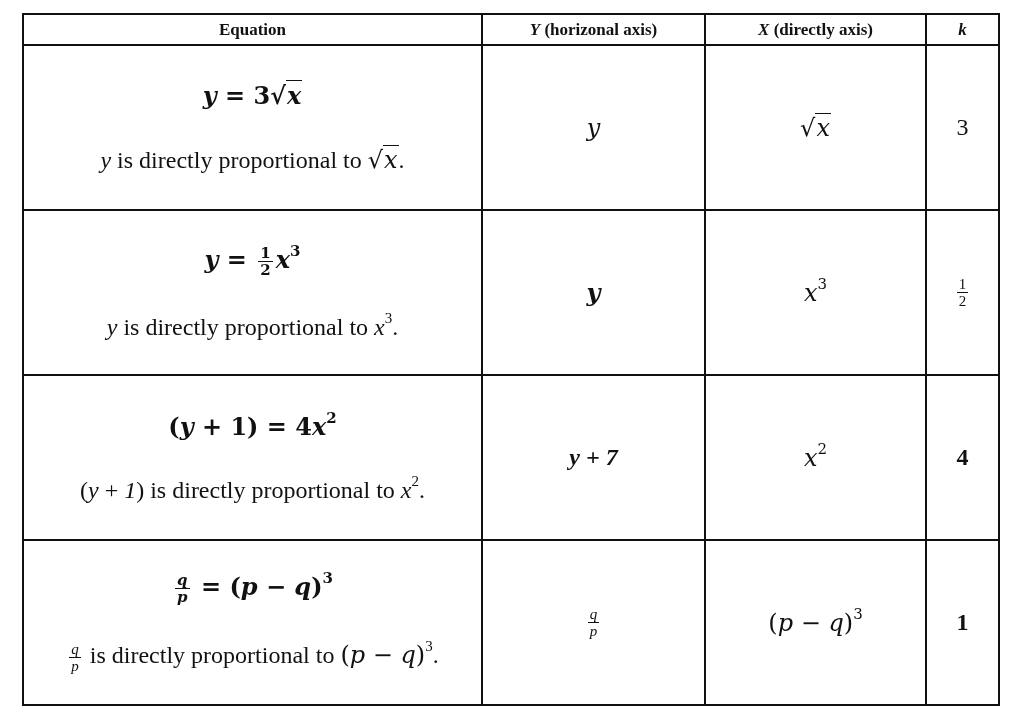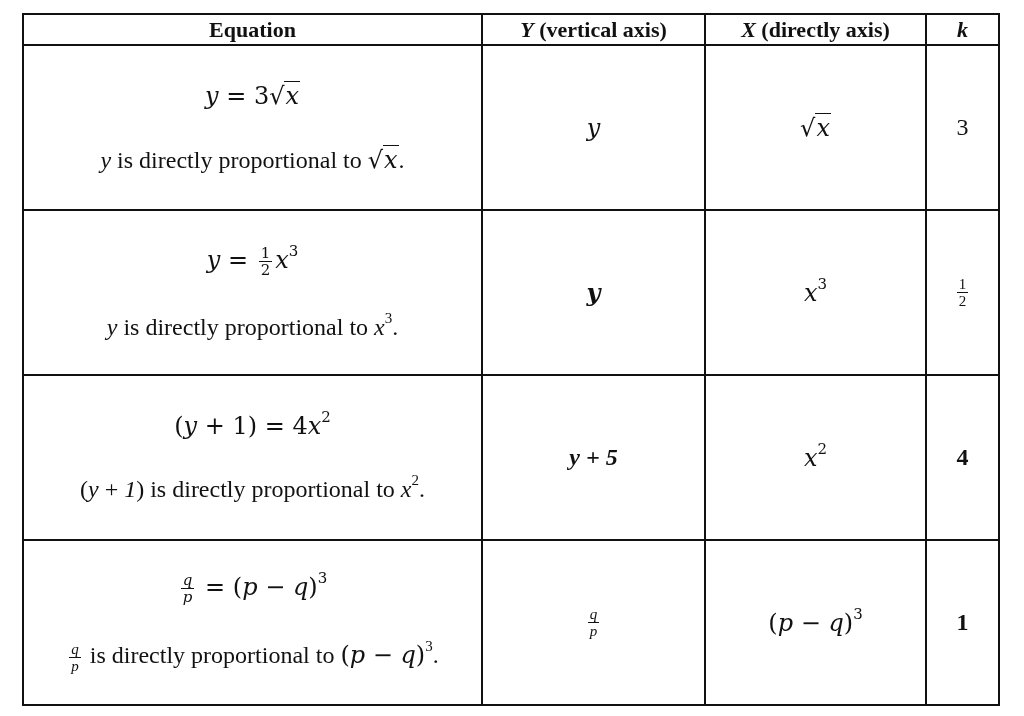--- a/index.html
+++ b/index.html
@@ -1,27 +1,27 @@
 <!DOCTYPE html>
 <html><head>
 <meta charset="utf-8">
 <style>
   html, body { margin: 0; padding: 0; background: #ffffff; }
   body { width: 1024px; height: 716px; position: relative; overflow: hidden;
          font-family: "Liberation Serif", "DejaVu Serif", serif; color: #111; }
   table.eq-table { position: absolute; left: 22px; top: 13px; border-collapse: collapse;
          table-layout: fixed; width: 976px; }
   table.eq-table td, table.eq-table th { border: 2px solid #111; text-align: center; vertical-align: middle; padding: 0; }
-  th { font-weight: bold; font-size: 22px; height: 29px; line-height: 27px; }
+  th { font-weight: bold; font-size: 17px; height: 29px; line-height: 27px; }
   th .ital { font-style: italic; }
   tr.row td { height: 163px; }
   col.c1 { width: 459px; } col.c2 { width: 223px; } col.c3 { width: 221px; } col.c4 { width: 73px; }
   .math { font-family: "DejaVu Serif", "Liberation Serif", serif; font-size: 24px; font-style: italic; }
   .math .up { font-style: normal; }
-  .eq-line { display: block; margin-bottom: 36px; }
+  .eq-line { display: block; margin-bottom: 36px; font-weight: bold; }
   .prose { font-size: 24px; }
   .prose .mv { font-style: italic; }
   sup { font-size: 15px; font-style: normal; vertical-align: 12px; line-height: 0; }
   .frac { display: inline-block; vertical-align: middle; text-align: center; font-size: 15px; line-height: 16px; margin: 0 3px; }
   .frac .num { display: block; border-bottom: 1.5px solid #111; padding: 0 2px; }
   .frac .den { display: block; padding: 0 2px; }
   .frac.it { font-style: italic; }
   .sqrt { display: inline-block; }
   .sqrt .rad { font-style: normal; }
   .sqrt .under { border-top: 1.5px solid #111; padding: 0 1px; font-style: italic; }
@@ -34,21 +34,21 @@
 <table class="eq-table">
   <colgroup>
       <col class="c1">
       <col class="c2">
       <col class="c3">
       <col class="c4">
     </colgroup>
   <tbody>
       <tr>
     <th>Equation</th>
-    <th><span class="ital">Y</span><span> (vertical axis)</span></th>
+    <th><span class="ital">Y</span><span> (horizonal axis)</span></th>
     <th><span class="ital">X</span><span> (directly axis)</span></th>
     <th><span class="ital">k</span></th>
   </tr>
 
   <tr class="row">
     <td>
       <span class="eq-line math"><span>y</span><span class="up"> = </span><span class="up">3</span><span class="sqrt"><span class="rad">√</span><span class="under">x</span></span></span>
       <span class="prose"><span class="mv">y</span><span> is directly proportional to </span><span class="sqrt math"><span class="rad">√</span><span class="under">x</span></span><span>.</span></span>
     </td>
     <td><span class="math">y</span></td>
@@ -64,21 +64,21 @@
     <td><span class="math bold">y</span></td>
     <td><span class="math"><span>x</span><sup>3</sup></span></td>
     <td><span class="frac"><span class="num">1</span><span class="den">2</span></span></td>
   </tr>
 
   <tr class="row">
     <td>
       <span class="eq-line math"><span class="up">(</span><span>y</span><span class="up"> + 1)</span><span class="up"> = </span><span class="up">4</span><span>x</span><sup>2</sup></span>
       <span class="prose"><span>(</span><span class="mv">y</span><span> + </span><span class="mv">1</span><span>)</span><span> is directly proportional to </span><span class="mv">x</span><sup>2</sup><span>.</span></span>
     </td>
-    <td><span class="prose mv bold" style="font-style:italic">y + 5</span></td>
+    <td><span class="prose mv bold" style="font-style:italic">y + 7</span></td>
     <td><span class="math"><span>x</span><sup>2</sup></span></td>
     <td><span class="kval bold">4</span></td>
   </tr>
 
   <tr class="row">
     <td>
       <span class="eq-line math"><span class="frac it"><span class="num">q</span><span class="den">p</span></span><span class="up"> = </span><span class="up">(</span><span>p − q</span><span class="up">)</span><sup>3</sup></span>
       <span class="prose"><span class="frac it"><span class="num">q</span><span class="den">p</span></span><span> is directly proportional to </span><span class="math"><span class="up">(</span><span>p − q</span><span class="up">)</span></span><sup>3</sup><span>.</span></span>
     </td>
     <td><span class="frac it"><span class="num">q</span><span class="den">p</span></span></td>

